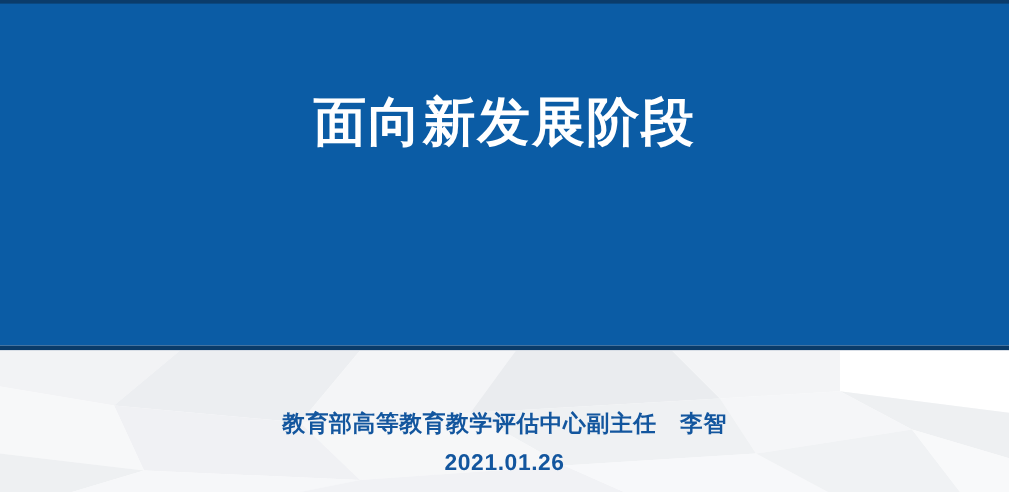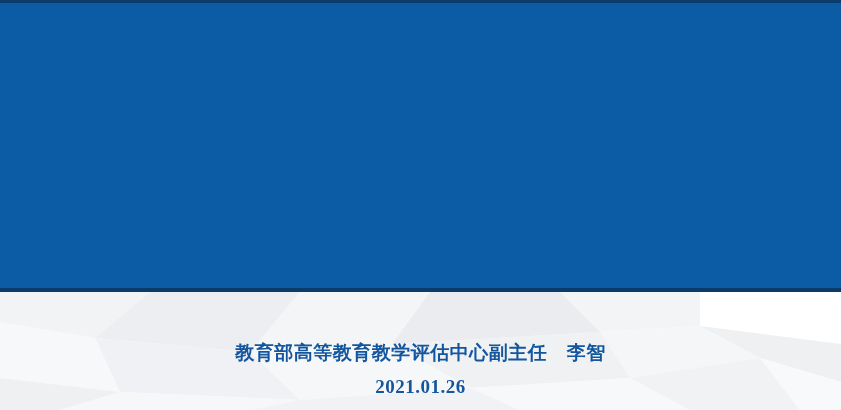--- a/index.html
+++ b/index.html
@@ -110,34 +110,34 @@
     white-space: pre;
     text-align: center;
     margin-bottom: 10px;
   }
   .date {
     color: #13569e;
     font-size: 19px;
     font-weight: bold;
     letter-spacing: 0.5px;
     margin-bottom: 4px;
-    font-family: Liberation Serif, serif;
   }
 </style>
 </head>
 <body>
 
 <div class="slide">
 
   <div class="hero">
     <div class="hero-top-rule"></div>
   </div>
   <div class="hero-bottom-rule"></div>
 
   <div class="title-block">
+    <div class="title-line line1">面向新发展阶段</div>
   </div>
 
   <div class="footer-panel">
     <svg class="poly-pattern" viewBox="0 0 841 118" preserveAspectRatio="none">
       <polygon points="0,0 150,0 95,46 0,30" fill="#f2f3f5"></polygon>
       <polygon points="150,0 300,0 250,60 95,46" fill="#eceef1"></polygon>
       <polygon points="300,0 430,0 392,52 250,60" fill="#f4f5f7"></polygon>
       <polygon points="430,0 560,0 600,40 392,52" fill="#eaecef"></polygon>
       <polygon points="560,0 700,0 700,34 600,40" fill="#f3f4f6"></polygon>
       <polygon points="700,0 841,0 841,52 700,34" fill="#ffffff"></polygon>

